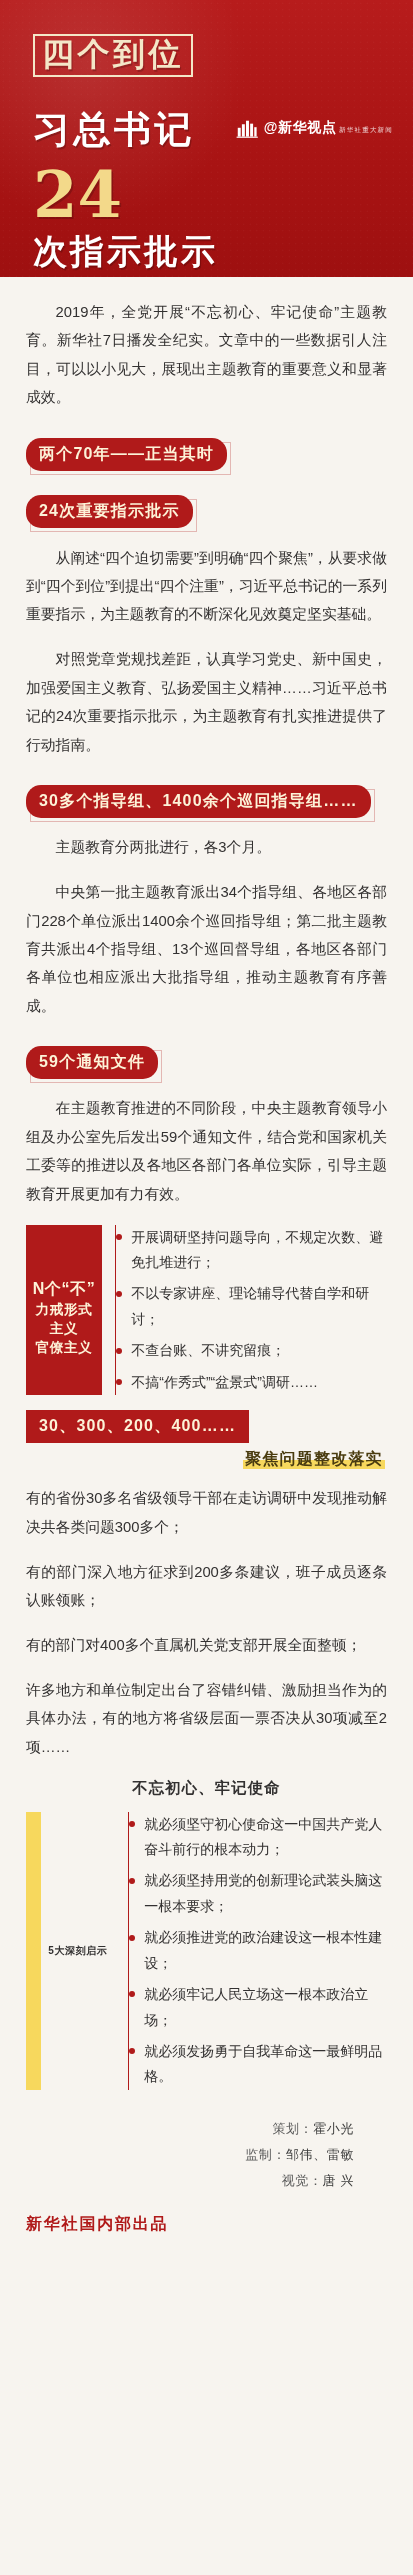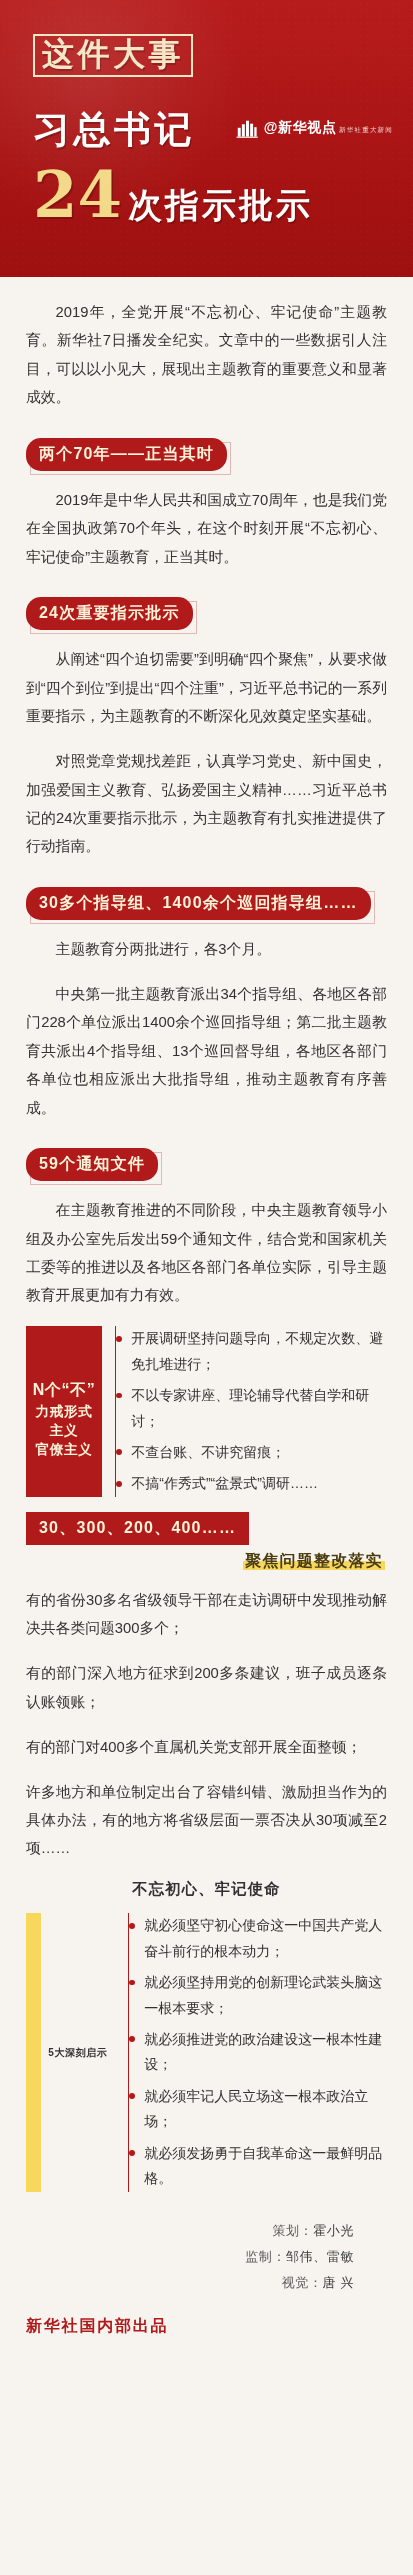--- a/index.html
+++ b/index.html
@@ -69,20 +69,21 @@
     color: #ffffff;
     text-shadow: 1.2px 1.8px 0 rgba(0,0,0,0.2);
     font-family: "DejaVu Serif", "Liberation Serif", serif;
   }
   .hdr-line3 {
     position: absolute;
     left: 33px; top: 166px;
     display: flex;
     align-items: baseline;
     gap: 5.9px;
+    flex-direction: column;
   }
   .hdr-num {
     font-size: 64px;
     font-weight: bold;
     color: #f3d98a;
     line-height: 0.9;
     font-family: "DejaVu Serif", "Liberation Serif", serif;
     text-shadow: 1.8px 2.4px 0 rgba(0,0,0,0.18);
   }
   .hdr-line3-text {
@@ -297,21 +298,21 @@
 </head>
 <body>
 
 <div class="page">
 
   <div class="header">
     <div class="dots"></div>
     <div class="glow"></div>
 
     <div class="hdr-line1">
-      <span class="frame">这件大事</span>
+      <span class="frame">四个到位</span>
     </div>
 
     <div class="hdr-line2">习总书记</div>
 
     <div class="hdr-line3">
       <span class="hdr-num">24</span>
       <span class="hdr-line3-text">次指示批示</span>
     </div>
 
     <div class="brand">
@@ -332,21 +333,20 @@
     </div>
   </div>
 
   <div class="content">
 
     <p class="para">2019年，全党开展“不忘初心、牢记使命”主题教育。新华社7日播发全纪实。文章中的一些数据引人注目，可以以小见大，展现出主题教育的重要意义和显著成效。</p>
 
     <div class="banner-wrap">
       <div class="banner">两个70年——正当其时</div>
     </div>
-    <p class="para">2019年是中华人民共和国成立70周年，也是我们党在全国执政第70个年头，在这个时刻开展“不忘初心、牢记使命”主题教育，正当其时。</p>
 
     <div class="banner-wrap">
       <div class="banner">24次重要指示批示</div>
     </div>
     <p class="para">从阐述“四个迫切需要”到明确“四个聚焦”，从要求做到“四个到位”到提出“四个注重”，习近平总书记的一系列重要指示，为主题教育的不断深化见效奠定坚实基础。</p>
     <p class="para">对照党章党规找差距，认真学习党史、新中国史，加强爱国主义教育、弘扬爱国主义精神……习近平总书记的24次重要指示批示，为主题教育有扎实推进提供了行动指南。</p>
 
     <div class="banner-wrap">
       <div class="banner">30多个指导组、1400余个巡回指导组……</div>
     </div>

